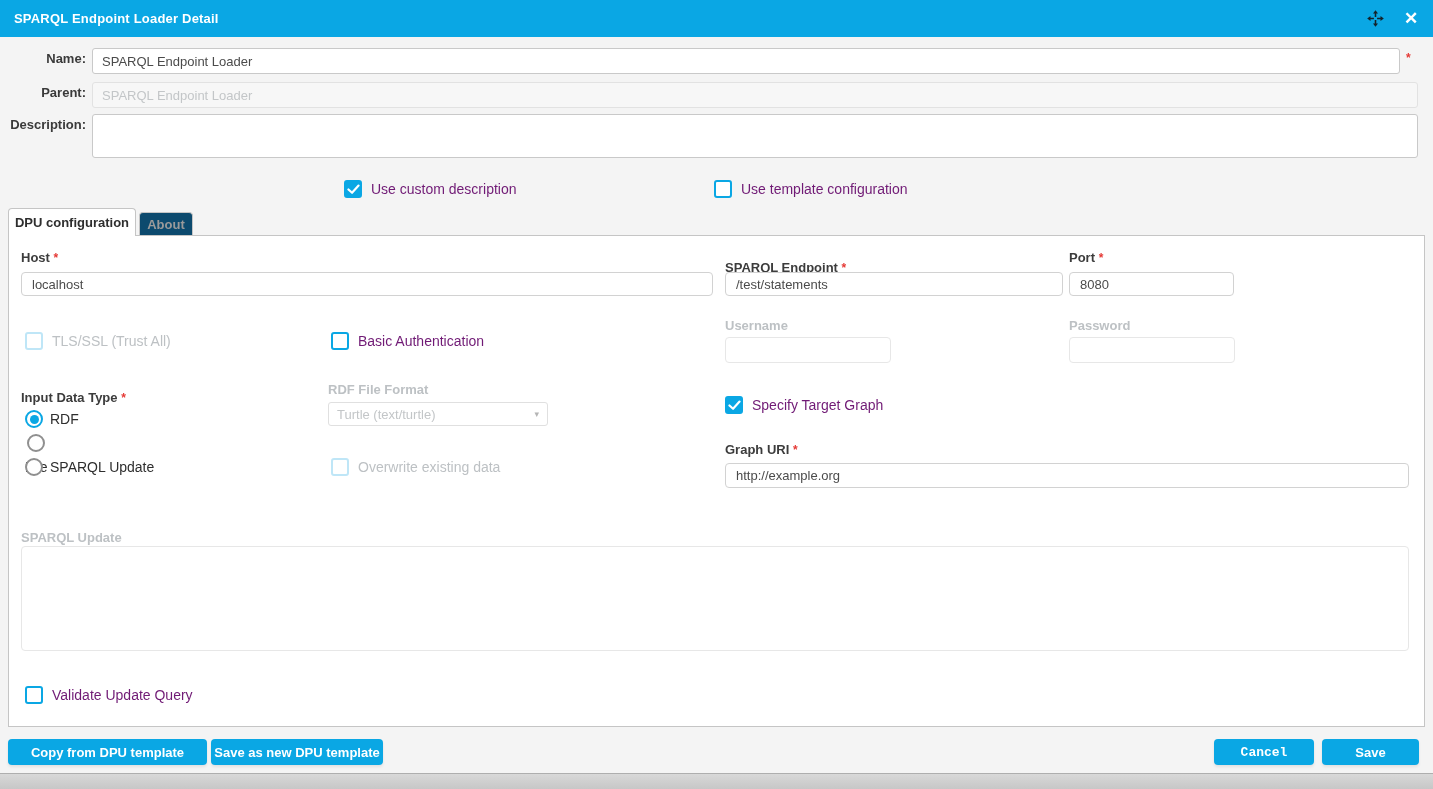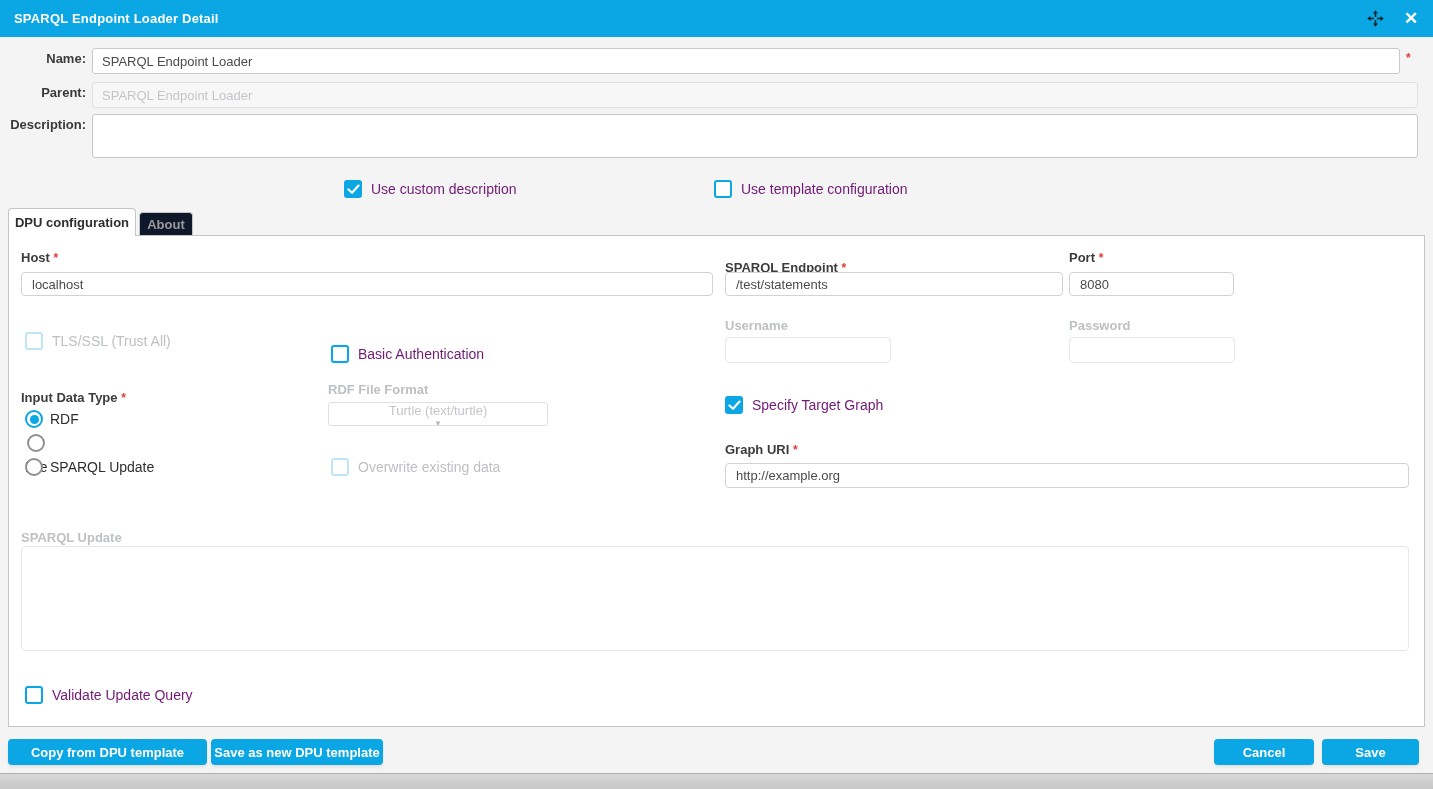--- a/index.html
+++ b/index.html
@@ -54,39 +54,39 @@
     display:flex; align-items:center; justify-content:center; flex:0 0 auto;
   }
   .dot { width:9px; height:9px; border-radius:50%; background:transparent; }
   .radio.selected .ring { border-color:#0aa7e4; }
   .radio.selected .dot { background:#0aa7e4; }
   .radio .r-label { font-size:14px; color:#2e2e2e; }
 
   
   .tab {
     position:absolute; border:1px solid #c5c5c5; border-bottom:none; border-radius:4px 4px 0 0;
-    display:flex; align-items:center; justify-content:center; cursor:pointer; background:#0f172a;
+    display:flex; align-items:center; justify-content:center; cursor:pointer; background:#0c4a6e;
     font-weight:bold;
   }
   .tab.active { background:#fff; color:#2e2e2e; z-index:3; }
   .tab.inactive { color:#9a9a9a; }
   .panel {
     position:absolute; left:8px; top:235px; width:1417px; height:492px;
     background:#fff; border:1px solid #c5c5c5; z-index:2;
   }
   .flabel { position:absolute; font-size:13px; font-weight:bold; color:#3c3c3c; white-space:nowrap; }
   .flabel.disabled { color:#bdc1c4; }
   .p-txt {
     position:absolute; background:#fff; border:1px solid #d2d2d2; border-radius:4px;
     padding:0 10px; font-family:"Liberation Sans", sans-serif; font-size:13px; color:#4b4b4b; outline:none;
   }
   .p-txt:disabled { background:#fff; border-color:#e7e7e7; color:#c3c6c8; }
   .select {
     position:absolute; border:1px solid #e0e0e0; border-radius:3px; background:#fff;
-    display:flex; align-items:center; justify-content:space-between; padding:0 8px; color:#c3c6c8; font-size:13px;flex-direction:column;
+    display:flex; align-items:center; justify-content:space-between; padding:0 8px; color:#c3c6c8; font-size:13px;
   }
   .select .arrow { color:#b5b5b5; font-size:9px; }
 
   
   .btn {
     position:absolute; height:26px; background:#0aa7e4; border:none; border-radius:4px;
     color:#fff; font-weight:bold; font-size:13px; font-family:"Liberation Sans", sans-serif;
     cursor:pointer; box-shadow:0 2px 3px rgba(0,0,0,0.08);
   }
 
@@ -156,21 +156,21 @@
 
     <div class="flabel" style="left:1060px; top:14px;">
       <span>Port</span> <span class="req">*</span>
     </div>
     <input class="p-txt" style="left: 1060px; top: 36px; width: 165px; height: 24px;" value="8080">
 
     <div class="cb disabled" style="left:16px; top:96px;">
       <span class="box"></span>
       <span class="cb-label">TLS/SSL (Trust All)</span>
     </div>
-    <div class="cb" style="left:322px; top:96px;margin-top:13px;">
+    <div class="cb" style="left:322px; top:96px;">
       <span class="box"></span>
       <span class="cb-label">Basic Authentication</span>
     </div>
 
     <div class="flabel disabled" style="left:716px; top:82px;">Username</div>
     <input class="p-txt" disabled="" style="left: 716px; top: 101px; width: 166px; height: 26px;" value="">
 
     <div class="flabel disabled" style="left:1060px; top:82px;">Password</div>
     <input class="p-txt" disabled="" style="left: 1060px; top: 101px; width: 166px; height: 26px;" value="">
 
@@ -226,18 +226,18 @@
 
     <div class="cb" style="left:16px; top:450px;">
       <span class="box"></span>
       <span class="cb-label">Validate Update Query</span>
     </div>
 
   </div>
 
   <button class="btn" style="left:8px; top:739px; width:199px;">Copy from DPU template</button>
   <button class="btn" style="left:211px; top:739px; width:172px;">Save as new DPU template</button>
-  <button class="btn" style="left:1214px; top:739px; width:100px;">Cancel</button>
+  <button class="btn" style="left:1214px; top:739px; width:100px;font-family:Liberation Mono, monospace;">Cancel</button>
   <button class="btn" style="left:1322px; top:739px; width:97px;">Save</button>
 
   <div class="bottom-strip"></div>
 
 </div>
 
 </body></html>

